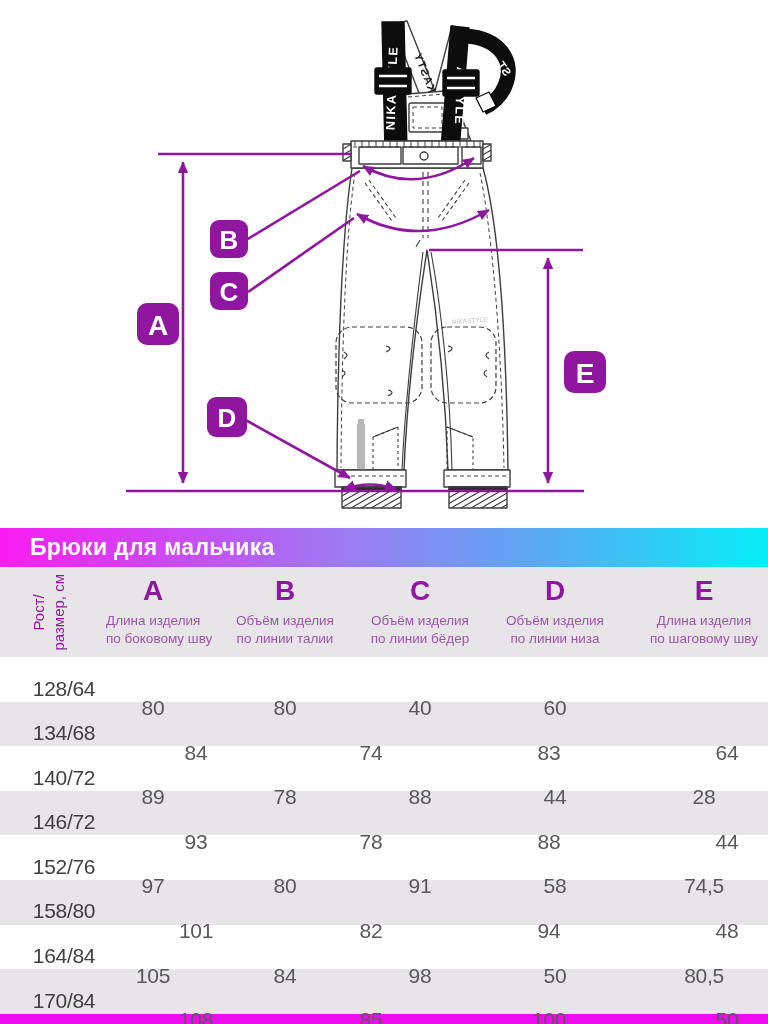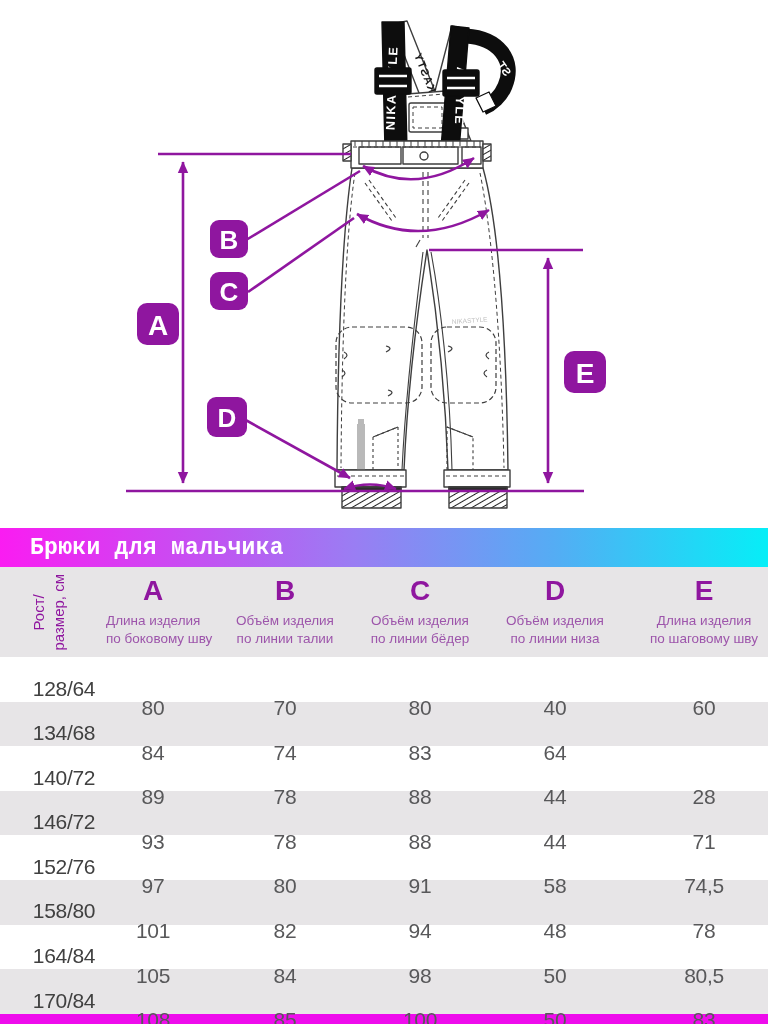--- a/index.html
+++ b/index.html
@@ -1,32 +1,32 @@
 <!DOCTYPE html>
 <html><head>
 <meta charset="utf-8">
 <style>
   html,body{margin:0;padding:0;background:#fff;}
   .page{position:relative;width:768px;height:1024px;overflow:hidden;background:#fff;
         font-family:"Liberation Sans", sans-serif;}
   .diagram{width:768px;height:528px;}
   .title-bar{height:39px;display:flex;align-items:center;padding-left:30px;box-sizing:border-box;
              background:linear-gradient(90deg,#fa1cf2 0%,#c055f2 28%,#9a7df3 46%,#55acf4 72%,#06eef7 100%);}
-  .title-bar span{color:#fff;font-size:23px;font-weight:bold;letter-spacing:.3px;font-family:Liberation Mono, monospace;}
+  .title-bar span{color:#fff;font-size:23px;font-weight:bold;letter-spacing:.3px;}
   .grid6{display:grid;grid-template-columns:106px 94px 170px 100px 170px 128px;}
   .thead{height:90px;background:#e7e5e7;position:relative;align-items:center;}
   .rot-label{justify-self:center;writing-mode:vertical-rl;transform:rotate(180deg);
              font-size:15px;line-height:1.35;color:#8f169f;text-align:center;padding-left:8px;}
   .rot-label span{display:block;white-space:nowrap;}
   .hcell{text-align:center;}
   .hletter{font-size:28px;font-weight:bold;color:#8f169f;line-height:1;}
   .hdesc{margin-top:7px;font-size:13.5px;line-height:1.3;color:#9d55ab;}
   .hdesc span{display:block;white-space:nowrap;}
   .row{height:44.6px;align-items:center;text-align:center;}
-  .row.alt{background:#e7e5e7;}
+  .row.alt{background:#e7e5e7;gap:43px;}
   .csize{color:#404040;font-size:21px;letter-spacing:-.3px;padding-left:22px;}
   .cval{color:#58585a;font-size:21px;letter-spacing:-.3px;margin-top:39px;}
   .bottom-bar{height:11px;background:#ee0cec;}
   svg text{font-family:"Liberation Sans", sans-serif;}
 </style>
 </head>
 <body>
 
 <div class="page">
 
@@ -224,21 +224,20 @@
       <div class="hdesc">
           <span>Длина изделия</span>
           <span>по шаговому шву</span>
         </div>
     </div>
   </div>
 
   <div class="row grid6">
     <span class="csize">128/64</span>
     <span class="cval">80</span>
-    <span class="cval">70</span>
     <span class="cval">80</span>
     <span class="cval">40</span>
     <span class="cval">60</span>
   </div>
   <div class="row grid6 alt">
     <span class="csize">134/68</span>
     <span class="cval">84</span>
     <span class="cval">74</span>
     <span class="cval">83</span>
     <span class="cval">64</span>

